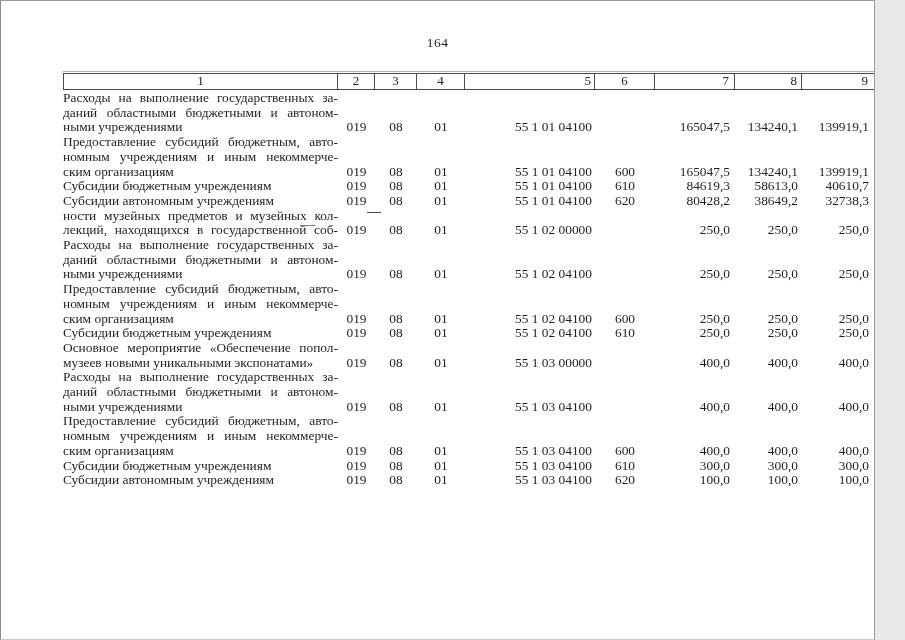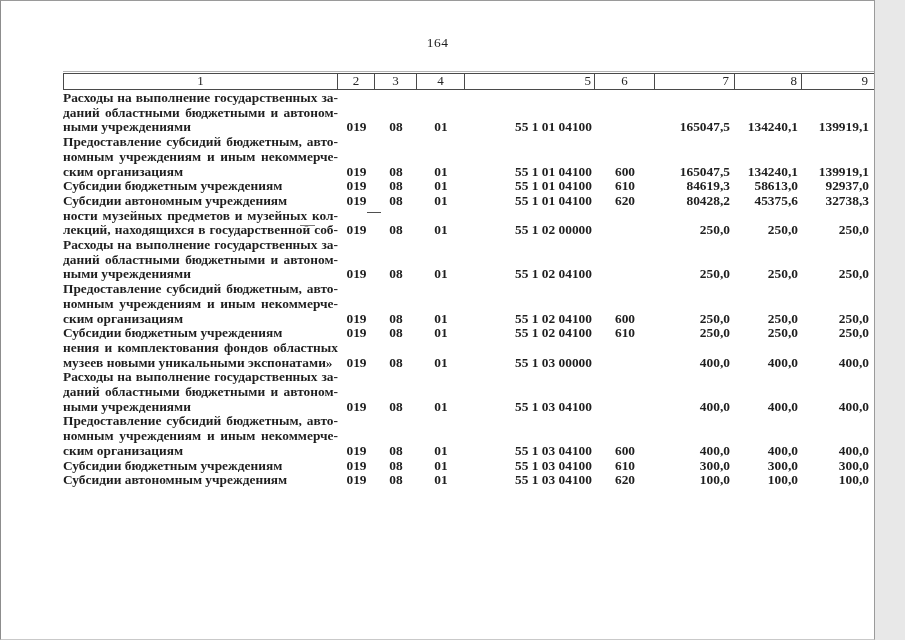--- a/index.html
+++ b/index.html
@@ -29,21 +29,21 @@
     border-top:1.5px solid #4a4a4a;
     border-bottom:1.5px solid #4a4a4a;
     border-right:1.5px solid #4a4a4a;
     text-align:center;
     font-size:13px;
     line-height:14px;
     color:#262626;
   }
   .th:first-child { border-left:1.5px solid #4a4a4a; }
   .tbody { padding-top:1px; }
-  .row { display:flex; align-items:flex-end;font-weight:bold; }
+  .row { display:flex; align-items:flex-end; }
   .cell { box-sizing:border-box; font-size:13.4px; line-height:14.7px; }
   .c1 { width:275px; }
   .c1 .line { white-space:nowrap; }
   .c1 .jl { text-align:justify; text-align-last:justify; white-space:normal; }
   .c2 { width:37px;  text-align:center; }
   .c3 { width:42px;  text-align:center; }
   .c4 { width:48px;  text-align:center; }
   .c5 { width:130px; text-align:right; padding-right:3px; white-space:nowrap; }
   .c6 { width:60px;  text-align:center; }
   .c7 { width:80px;  text-align:right; padding-right:5px; }
@@ -109,33 +109,33 @@
           <div class="cell c1">
             <div class="line">Субсидии бюджетным учреждениям</div>
           </div>
           <div class="cell c2">019</div>
           <div class="cell c3">08</div>
           <div class="cell c4">01</div>
           <div class="cell c5">55 1 01 04100</div>
           <div class="cell c6">610</div>
           <div class="cell c7">84619,3</div>
           <div class="cell c8">58613,0</div>
-          <div class="cell c9">92937,0</div>
+          <div class="cell c9">40610,7</div>
         </div>
         <div class="row">
           <div class="cell c1">
             <div class="line">Субсидии автономным учреждениям</div>
           </div>
           <div class="cell c2">019</div>
           <div class="cell c3">08</div>
           <div class="cell c4">01</div>
           <div class="cell c5">55 1 01 04100</div>
           <div class="cell c6">620</div>
           <div class="cell c7">80428,2</div>
-          <div class="cell c8">45375,6</div>
+          <div class="cell c8">38649,2</div>
           <div class="cell c9">32738,3</div>
         </div>
         <div class="row">
           <div class="cell c1">
             <div class="line jl">ности музейных предметов и музейных кол-</div>
             <div class="line jl">лекций, находящихся в государственной соб-</div>
           </div>
           <div class="cell c2">019</div>
           <div class="cell c3">08</div>
           <div class="cell c4">01</div>
@@ -183,21 +183,21 @@
           <div class="cell c3">08</div>
           <div class="cell c4">01</div>
           <div class="cell c5">55 1 02 04100</div>
           <div class="cell c6">610</div>
           <div class="cell c7">250,0</div>
           <div class="cell c8">250,0</div>
           <div class="cell c9">250,0</div>
         </div>
         <div class="row">
           <div class="cell c1">
-            <div class="line jl">нения и комплектования фондов областных</div>
+            <div class="line jl">Основное мероприятие «Обеспечение попол-</div>
             <div class="line">музеев новыми уникальными экспонатами»</div>
           </div>
           <div class="cell c2">019</div>
           <div class="cell c3">08</div>
           <div class="cell c4">01</div>
           <div class="cell c5">55 1 03 00000</div>
           <div class="cell c6"></div>
           <div class="cell c7">400,0</div>
           <div class="cell c8">400,0</div>
           <div class="cell c9">400,0</div>

